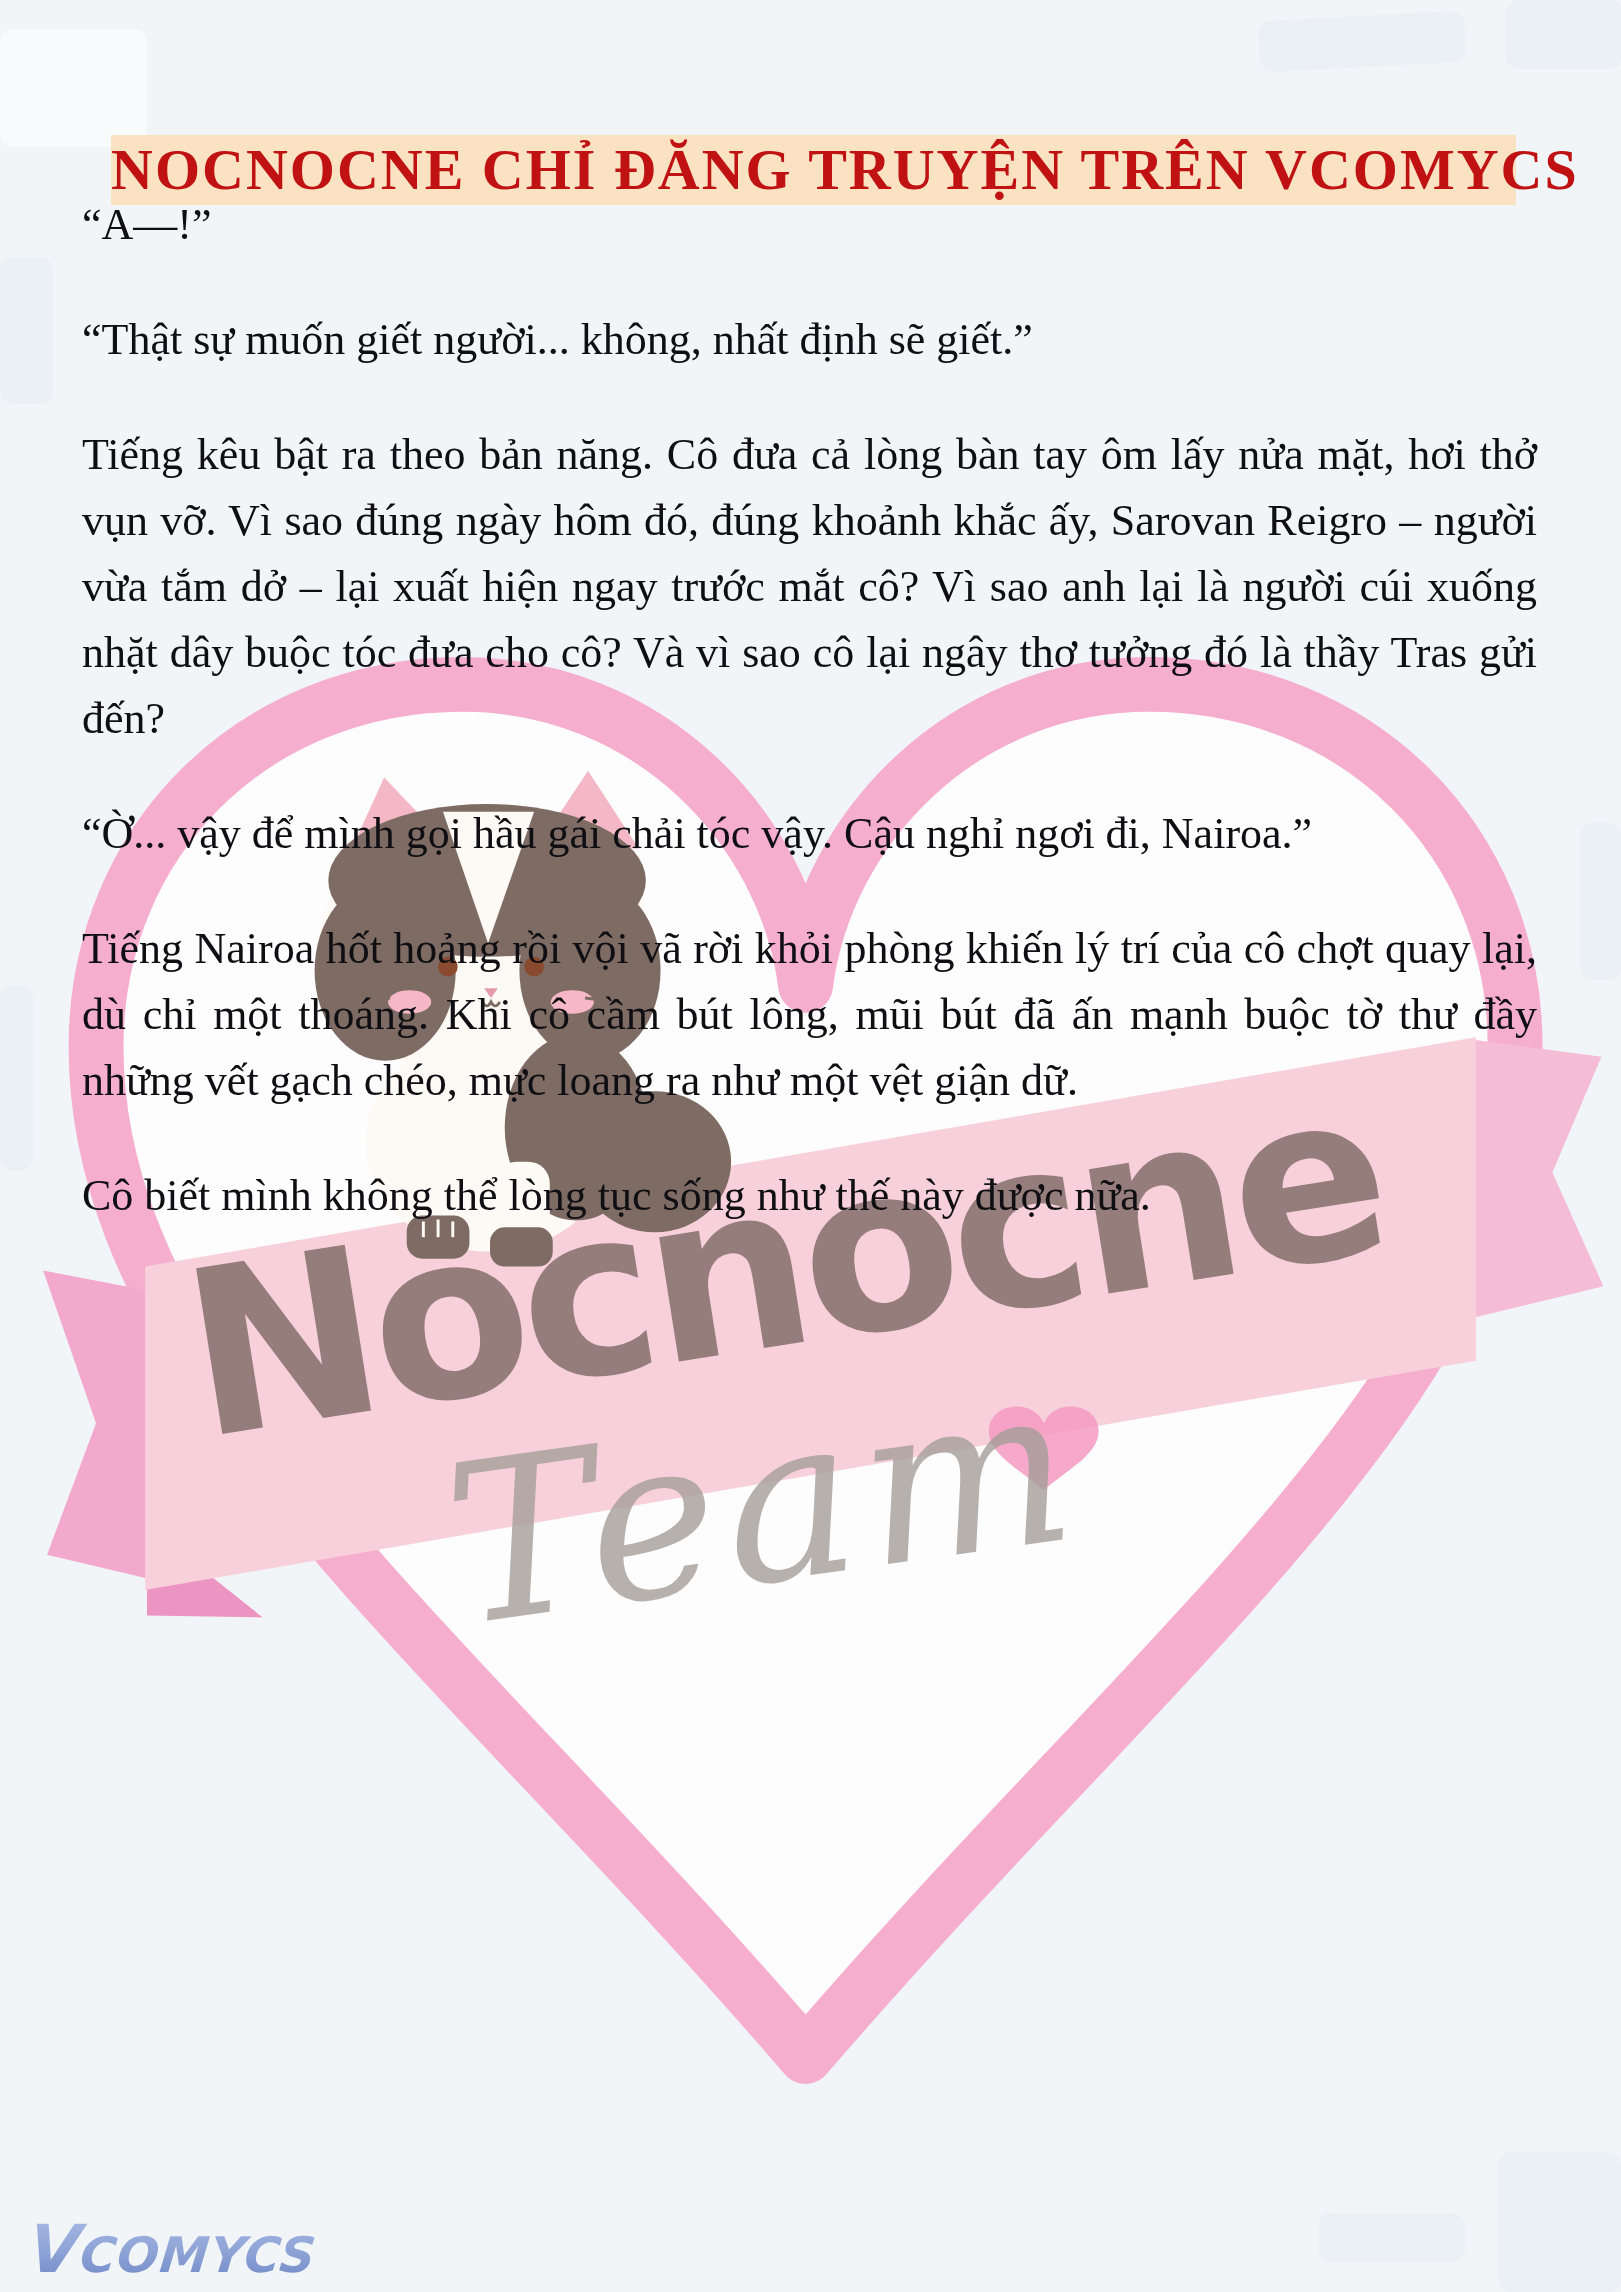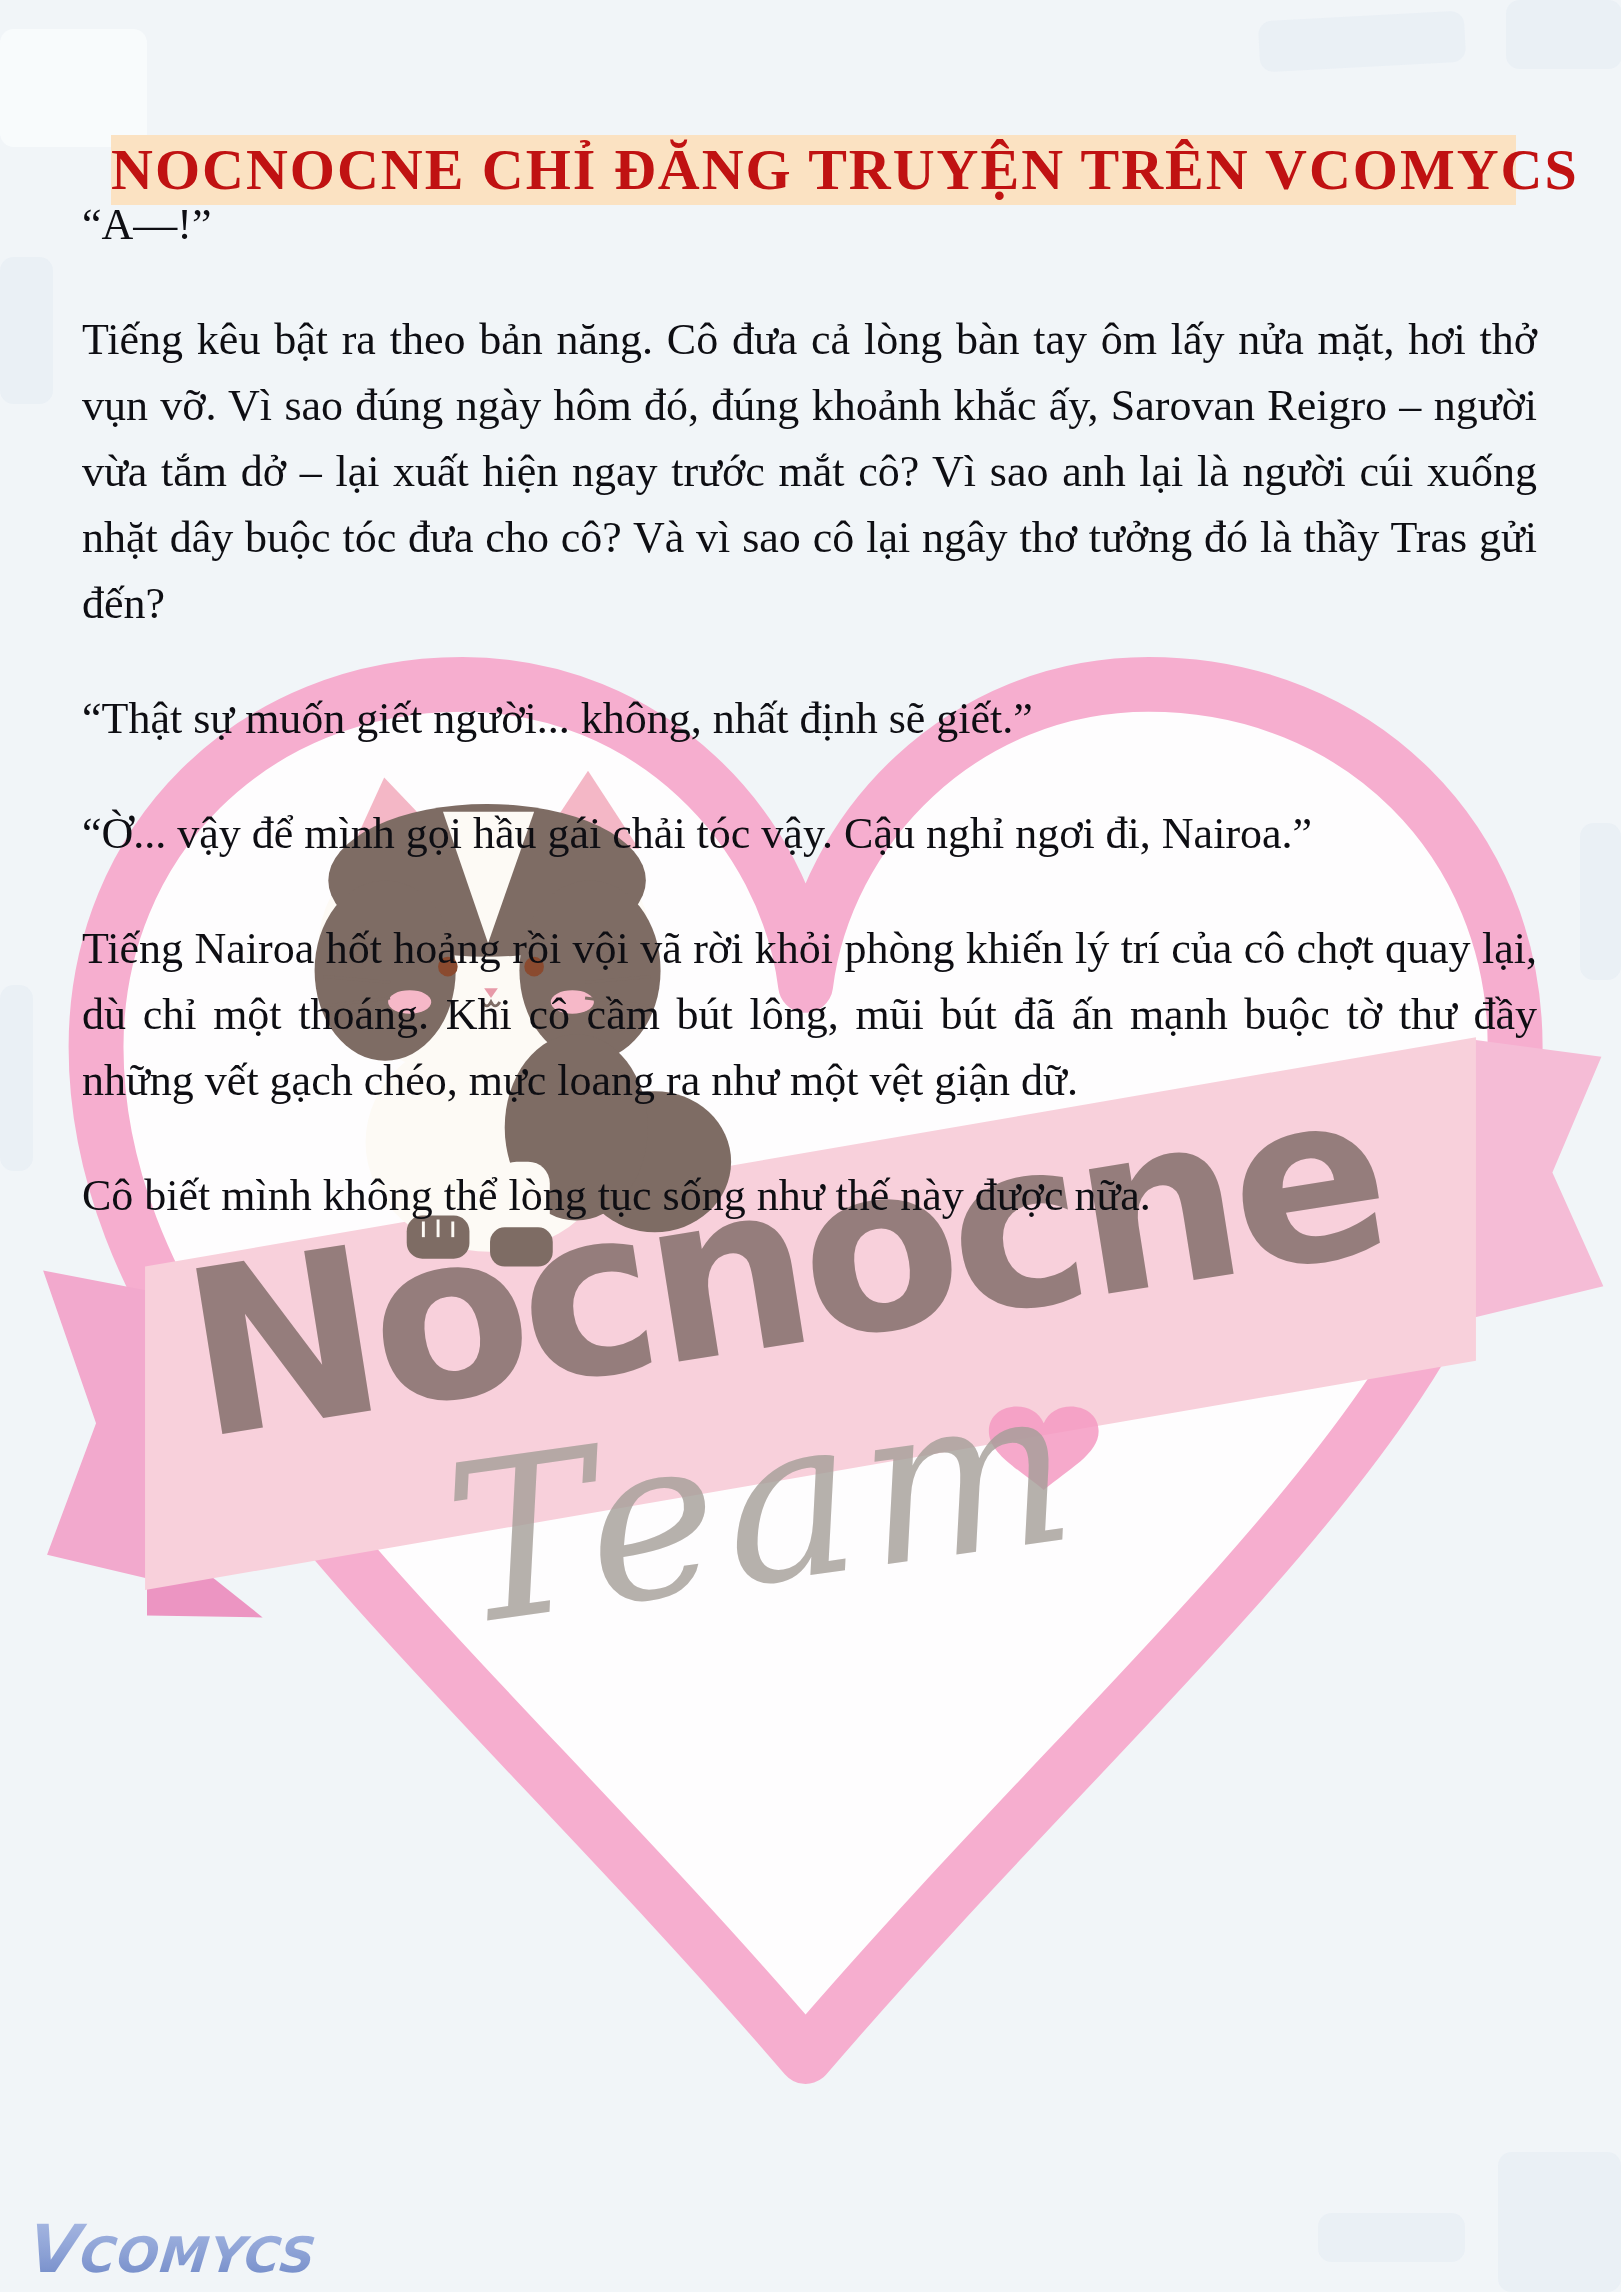--- a/index.html
+++ b/index.html
@@ -112,22 +112,22 @@
       </g>
     </g>
   </svg>
 
   <div class="header-band">
     <span>NOCNOCNE CHỈ ĐĂNG TRUYỆN TRÊN VCOMYCS</span>
   </div>
 
   <div class="content">
     <p class="no-justify">“A—!”</p>
+    <p>“Thật sự muốn giết người... không, nhất định sẽ giết.”</p>
     <p>Tiếng kêu bật ra theo bản năng. Cô đưa cả lòng bàn tay ôm lấy nửa mặt, hơi thở vụn vỡ. Vì sao đúng ngày hôm đó, đúng khoảnh khắc ấy, Sarovan Reigro – người vừa tắm dở – lại xuất hiện ngay trước mắt cô? Vì sao anh lại là người cúi xuống nhặt dây buộc tóc đưa cho cô? Và vì sao cô lại ngây thơ tưởng đó là thầy Tras gửi đến?</p>
-    <p>“Thật sự muốn giết người... không, nhất định sẽ giết.”</p>
     <p>“Ờ... vậy để mình gọi hầu gái chải tóc vậy. Cậu nghỉ ngơi đi, Nairoa.”</p>
     <p>Tiếng Nairoa hốt hoảng rồi vội vã rời khỏi phòng khiến lý trí của cô chợt quay lại, dù chỉ một thoáng. Khi cô cầm bút lông, mũi bút đã ấn mạnh buộc tờ thư đầy những vết gạch chéo, mực loang ra như một vệt giận dữ.</p>
     <p>Cô biết mình không thể lòng tục sống như thế này được nữa.</p>
   </div>
 
   <div class="logo">VCOMYCS</div>
 
 </div>
 
 

